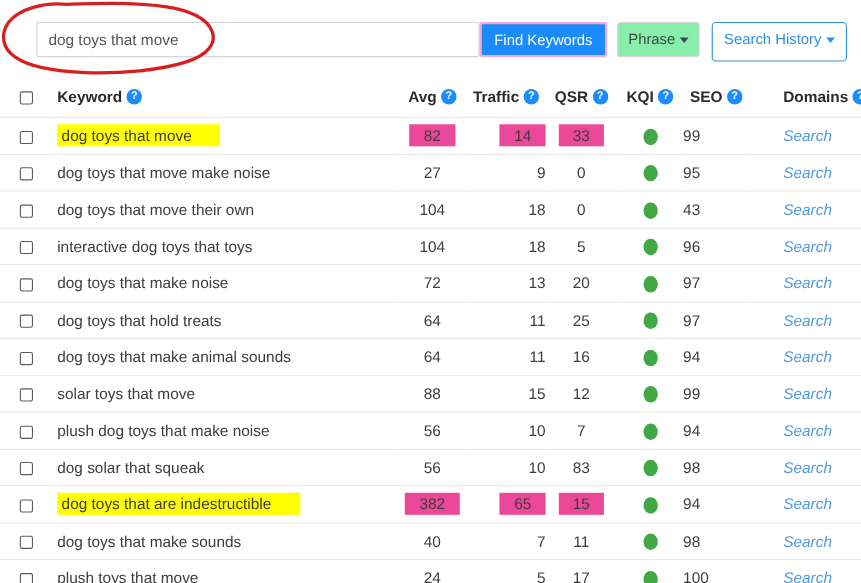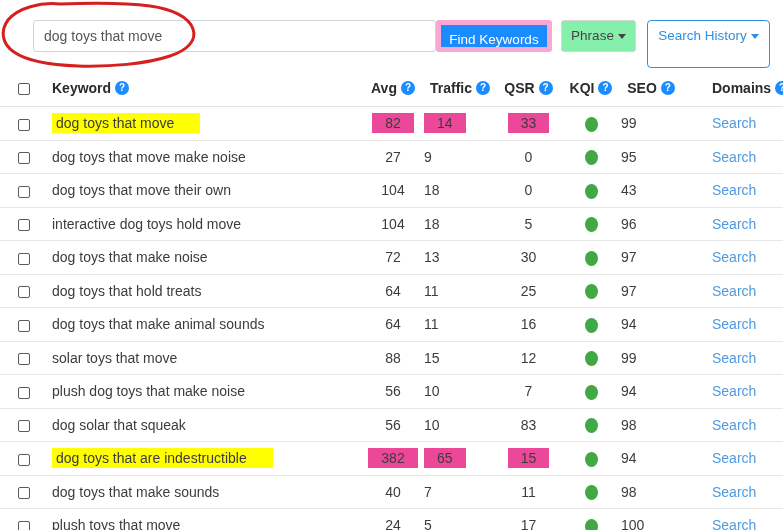--- a/index.html
+++ b/index.html
@@ -47,21 +47,21 @@
     outline: none;
   }
   .btn-find {
     position: absolute;
     left: 436px;
     top: 20px;
     width: 116px;
     height: 32px;
     box-sizing: border-box;
     background: #1a8cff;
-    border: 5px solid #f9a8d4;
+    border: 2px solid #f9a8d4;
     border-radius: 3px;
     color: #ffffff;
     font-family: "Liberation Sans", sans-serif;
     font-size: 13.5px;
     line-height: 30px;
     text-align: center;
     cursor: pointer;
     white-space: nowrap;
   }
   .btn-phrase {
@@ -80,21 +80,21 @@
     line-height: 30px;
     text-align: center;
     cursor: pointer;
     white-space: nowrap;
   }
   .btn-history {
     position: absolute;
     left: 647px;
     top: 20px;
     width: 123px;
-    height: 48px;
+    height: 36px;
     box-sizing: border-box;
     background: #ffffff;
     border: 1px solid #2f8fe0;
     border-radius: 4px;
     color: #2f8fe0;
     font-family: "Liberation Sans", sans-serif;
     font-size: 13.5px;
     line-height: 30px;
     text-align: center;
     cursor: pointer;
@@ -151,21 +151,21 @@
     border-bottom: 1px solid #e8e8e8;
     color: #3c3c3c;
     font-size: 14px;
     white-space: nowrap;
   }
 
   
   .c-check   { width: 30px; }
   .c-keyword { width: 310px; text-align: left; }
   .c-avg     { width: 62px;  text-align: center; }
-  .c-traffic { width: 72px;  text-align: left; }
+  .c-traffic { width: 72px;  text-align: right; }
   .c-qsr     { width: 65px;  text-align: center; }
   .c-kqi     { width: 60px;  text-align: center; }
   .c-seo     { width: 60px;  text-align: left; }
   .c-domains { width: 124px; text-align: left; }
 
   th.c-check  { text-align: right; padding-right: 0; }
   td.c-check  { text-align: right; }
   th.c-keyword { padding-left: 22px; }
   td.c-keyword { padding-left: 22px; }
   th.c-avg, th.c-traffic, th.c-qsr, th.c-kqi, th.c-seo { text-align: center; }
@@ -209,20 +209,21 @@
     border-radius: 50%;
     background: #41a944;
     vertical-align: middle;
   }
 
   .search-link {
     color: #4f9ae0;
     text-decoration: none;
     font-size: 14px;
     cursor: pointer;
+    font-style: italic;
   }
   .hl-kw {
     background: #ffff00;
     padding: 2px 26px 2px 4px;
   }
   .hl-num {
     background: #ec4899;
     padding: 2px 13px 2px 13px;
   }
 </style>
@@ -307,34 +308,34 @@
         <td class="c-keyword"><span>dog toys that move their own</span></td>
         <td class="c-avg"><span>104</span></td>
         <td class="c-traffic"><span>18</span></td>
         <td class="c-qsr"><span>0</span></td>
         <td class="c-kqi"><span class="kqi-dot"></span></td>
         <td class="c-seo"><span>43</span></td>
         <td class="c-domains"><span class="search-link">Search</span></td>
       </tr>
       <tr>
         <td class="c-check"><span class="chk"></span></td>
-        <td class="c-keyword"><span>interactive dog toys hold move</span></td>
+        <td class="c-keyword"><span>interactive dog toys that toys</span></td>
         <td class="c-avg"><span>104</span></td>
         <td class="c-traffic"><span>18</span></td>
         <td class="c-qsr"><span>5</span></td>
         <td class="c-kqi"><span class="kqi-dot"></span></td>
         <td class="c-seo"><span>96</span></td>
         <td class="c-domains"><span class="search-link">Search</span></td>
       </tr>
       <tr>
         <td class="c-check"><span class="chk"></span></td>
         <td class="c-keyword"><span>dog toys that make noise</span></td>
         <td class="c-avg"><span>72</span></td>
         <td class="c-traffic"><span>13</span></td>
-        <td class="c-qsr"><span>30</span></td>
+        <td class="c-qsr"><span>20</span></td>
         <td class="c-kqi"><span class="kqi-dot"></span></td>
         <td class="c-seo"><span>97</span></td>
         <td class="c-domains"><span class="search-link">Search</span></td>
       </tr>
       <tr>
         <td class="c-check"><span class="chk"></span></td>
         <td class="c-keyword"><span>dog toys that hold treats</span></td>
         <td class="c-avg"><span>64</span></td>
         <td class="c-traffic"><span>11</span></td>
         <td class="c-qsr"><span>25</span></td>

